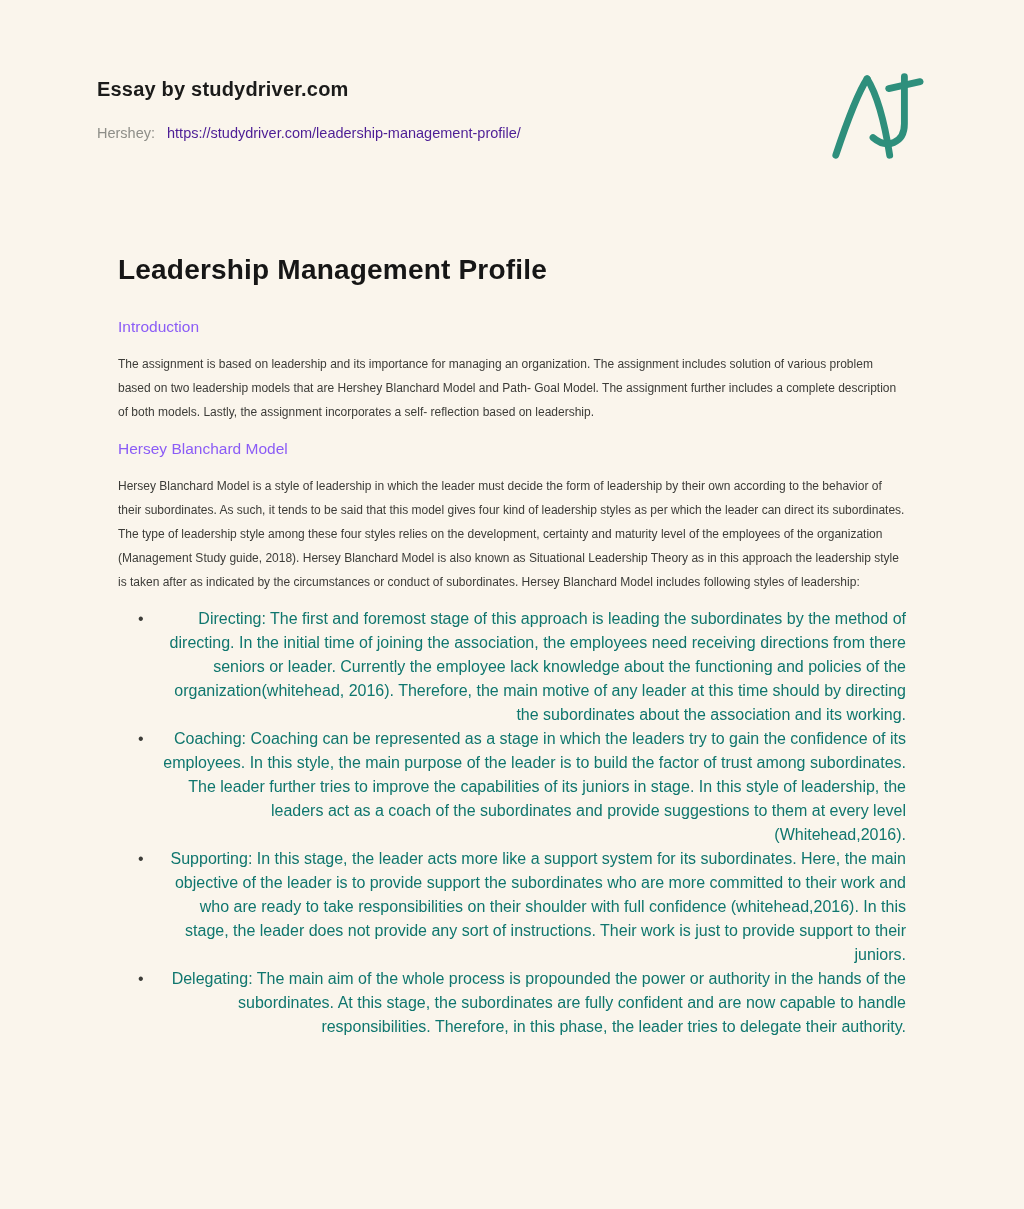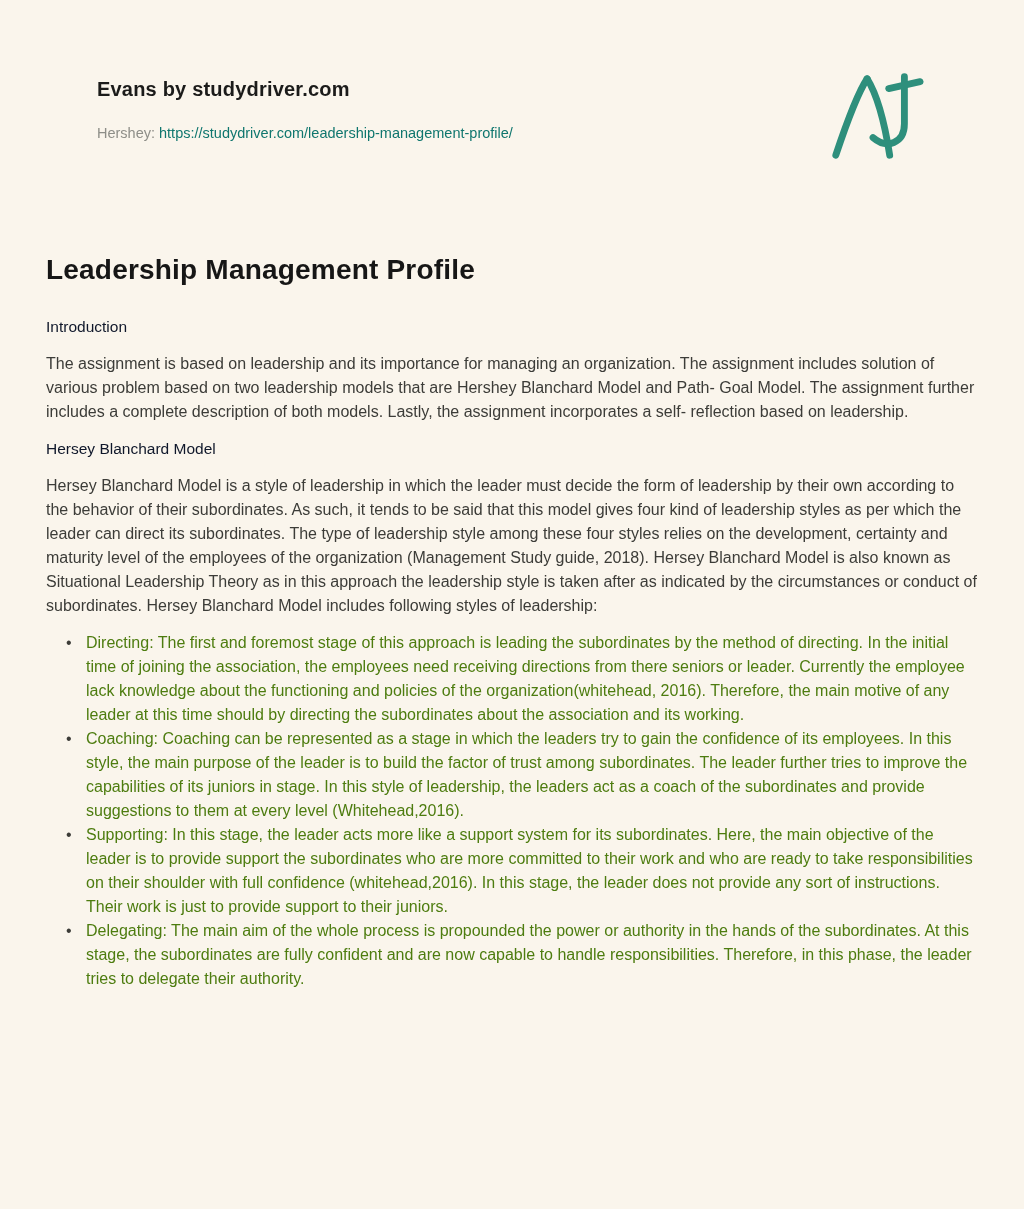--- a/index.html
+++ b/index.html
@@ -28,84 +28,85 @@
       letter-spacing: 0.2px;
     }
     .source-line {
       position: absolute;
       left: 97px;
       top: 125px;
       font-size: 14.5px;
       color: #8e8e88;
     }
     .source-line a {
-      color: #0f766e;
+      color: #4c1d95;
       text-decoration: none;
-      margin-left: 4px;
+      margin-left: 12px;
     }
     .logo {
       position: absolute;
       right: 100px;
       top: 68px;
       width: 98px;
       height: 96px;
     }
     .logo svg { width: 100%; height: 100%; display: block; }
 
     main.article {
       margin-top: 252px;
-      padding: 0 46px;
+      padding: 0 118px;
     }
     .page-title {
       font-size: 28px;
       line-height: 36px;
       font-weight: 700;
       color: #161616;
       margin-bottom: 27px;
       letter-spacing: 0.2px;
     }
     .sub-heading {
       font-size: 15.5px;
       line-height: 24px;
-      color: #0f172a;
+      color: #8b5cf6;
       font-weight: 400;
       margin: 0 0 13px 0;
     }
     .body-para {
-      font-size: 16px;
+      font-size: 12px;
       line-height: 24px;
       color: #3c3c38;
       margin: 0 0 13px 0;
     }
     ul.styles-list {
       list-style: none;
       margin: 0 0 13px 0;
       padding: 0;
     }
     ul.styles-list li {
       position: relative;
       padding-left: 40px;
       font-size: 16px;
       line-height: 24px;
-      color: #4d7c0f;
+      color: #0f766e;
+      text-align: right;
     }
     ul.styles-list li::before {
       content: "•";
       position: absolute;
       left: 20px;
       top: 0;
       color: #3c3c38;
       font-size: 16px;
     }
   </style>
 </head>
 <body>
 
 <header class="doc-header">
-  <div class="byline">Evans by studydriver.com</div>
+  <div class="byline">Essay by studydriver.com</div>
   <div class="source-line">
     <span>Hershey:</span><a href="#">https://studydriver.com/leadership-management-profile/</a>
   </div>
   <div class="logo">
     <svg viewBox="0 0 100 96" fill="none" xmlns="http://www.w3.org/2000/svg">
       <path d="M10 88 C22 52 34 22 42 10" stroke="#2e8f7c" stroke-width="7" stroke-linecap="round"></path>
       <path d="M42 10 C52 26 60 56 65 88" stroke="#2e8f7c" stroke-width="7" stroke-linecap="round"></path>
       <path d="M80 8 L80 56 C80 76 62 82 48 70" stroke="#2e8f7c" stroke-width="7" stroke-linecap="round"></path>
       <path d="M64 20 L96 13" stroke="#2e8f7c" stroke-width="7" stroke-linecap="round"></path>
     </svg>

